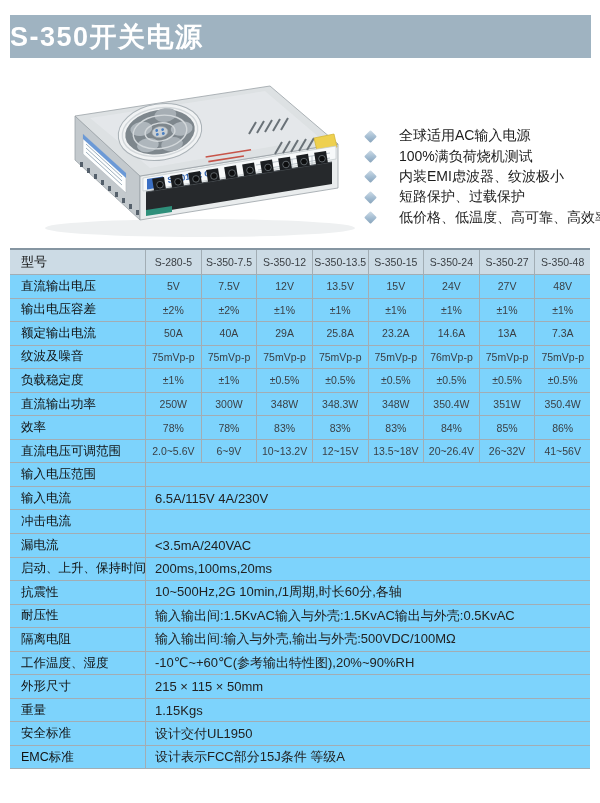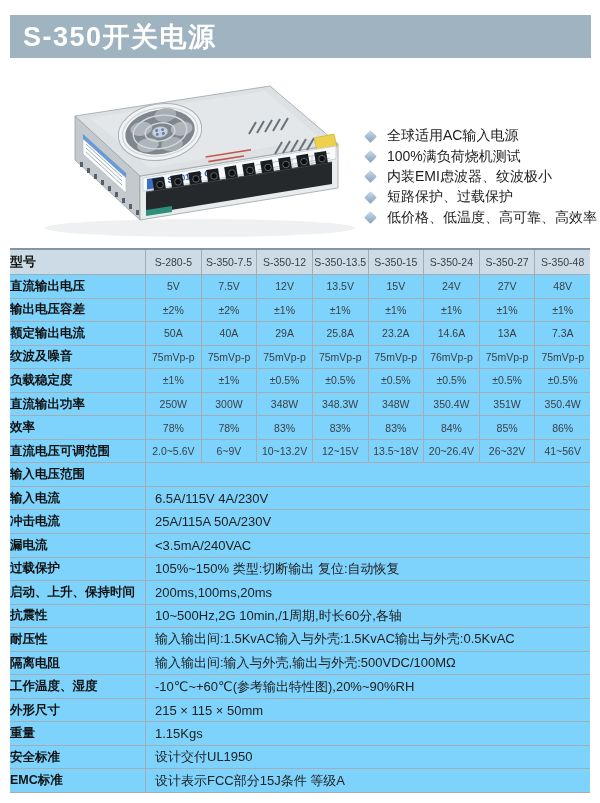--- a/index.html
+++ b/index.html
@@ -3,40 +3,40 @@
 <meta charset="utf-8">
 <style>
   html,body{margin:0;padding:0;background:#fff;}
   body{font-family:"Liberation Sans","DejaVu Sans",sans-serif;}
   #page{position:relative;width:600px;height:803px;background:#fff;overflow:hidden;}
 
   
   .titlebar{position:absolute;left:10px;top:15px;width:581px;height:43px;
     background:var(--title-bg,#9fb3c1);display:flex;align-items:center;}
   .titlebar .t{color:#fff;font-size:27px;font-weight:bold;letter-spacing:1.5px;
-    padding-left:13px;white-space:nowrap;}
+    white-space:nowrap;}
 
   
   .product{position:absolute;left:20px;top:70px;width:335px;height:178px;}
 
   
   .features{position:absolute;left:366px;top:126px;width:230px;margin:0;padding:0;list-style:none;}
-  .features li{display:flex;align-items:center;height:20.4px;gap:12px;}
+  .features li{display:flex;align-items:center;height:20.4px;gap:24px;}
   .features .fx{font-size:14px;color:#1c1c1c;white-space:nowrap;}
   .diamond{flex:0 0 auto;width:9px;height:9px;transform:rotate(45deg);
     background:linear-gradient(135deg,#cfdde8 0%,var(--bullet,#9fb9cf) 60%,#89a4ba 100%);
     border-radius:1px;}
 
   
   .spec{position:absolute;left:10px;top:248px;width:580px;}
   .trow{display:flex;align-items:stretch;height:23.55px;box-sizing:border-box;
     border-bottom:1px solid var(--line,#a2adb4);background:#7dd3fc;}
   .trow.header{height:27px;border-top:2px solid #8595a1;background:var(--head-bg,#ccdbe5);}
   .lcell{width:136px;flex:0 0 auto;box-sizing:border-box;border-right:1px solid var(--line,#a2adb4);
-    display:flex;align-items:center;font-weight:bold;font-size:12.5px;
+    display:flex;align-items:center;padding-left:11px;font-weight:normal;font-size:12.5px;
     color:#111;white-space:nowrap;overflow:hidden;}
   .trow.header .lcell{font-size:13px;}
   .vcell{flex:1 1 0;box-sizing:border-box;border-right:1px solid var(--line,#a2adb4);
     display:flex;align-items:center;justify-content:center;font-size:10.5px;color:#3a3f44;
     white-space:nowrap;overflow:hidden;}
   .vcell:last-child{border-right:none;}
   .scell{flex:1 1 0;display:flex;align-items:center;padding-left:9px;font-size:13px;
     color:#222;white-space:nowrap;overflow:hidden;}
 </style>
 </head>
@@ -277,31 +277,26 @@
       </div>
       <div class="trow">
         <div class="lcell">输入电压范围</div>
       </div>
       <div class="trow">
         <div class="lcell">输入电流</div>
         <div class="scell">6.5A/115V 4A/230V</div>
       </div>
       <div class="trow">
         <div class="lcell">冲击电流</div>
-        <div class="scell">25A/115A 50A/230V</div>
       </div>
       <div class="trow">
         <div class="lcell">漏电流</div>
         <div class="scell">&lt;3.5mA/240VAC</div>
       </div>
       <div class="trow">
-        <div class="lcell">过载保护</div>
-        <div class="scell">105%~150% 类型:切断输出  复位:自动恢复</div>
-      </div>
-      <div class="trow">
         <div class="lcell">启动、上升、保持时间</div>
         <div class="scell">200ms,100ms,20ms</div>
       </div>
       <div class="trow">
         <div class="lcell">抗震性</div>
         <div class="scell">10~500Hz,2G 10min,/1周期,时长60分,各轴</div>
       </div>
       <div class="trow">
         <div class="lcell">耐压性</div>
         <div class="scell">输入输出间:1.5KvAC输入与外壳:1.5KvAC输出与外壳:0.5KvAC</div>

